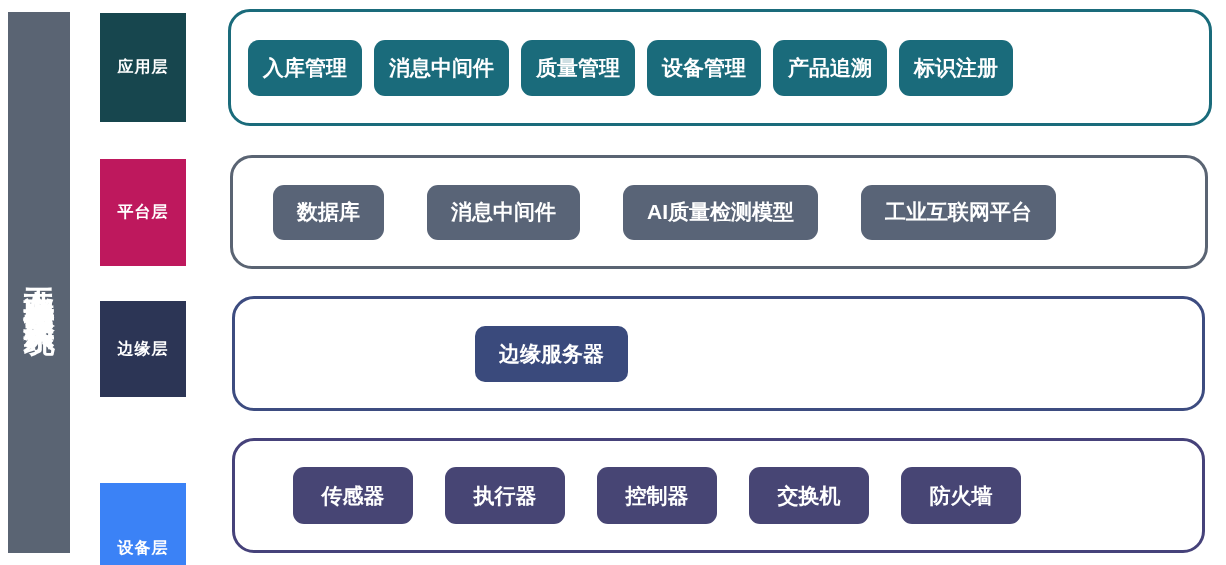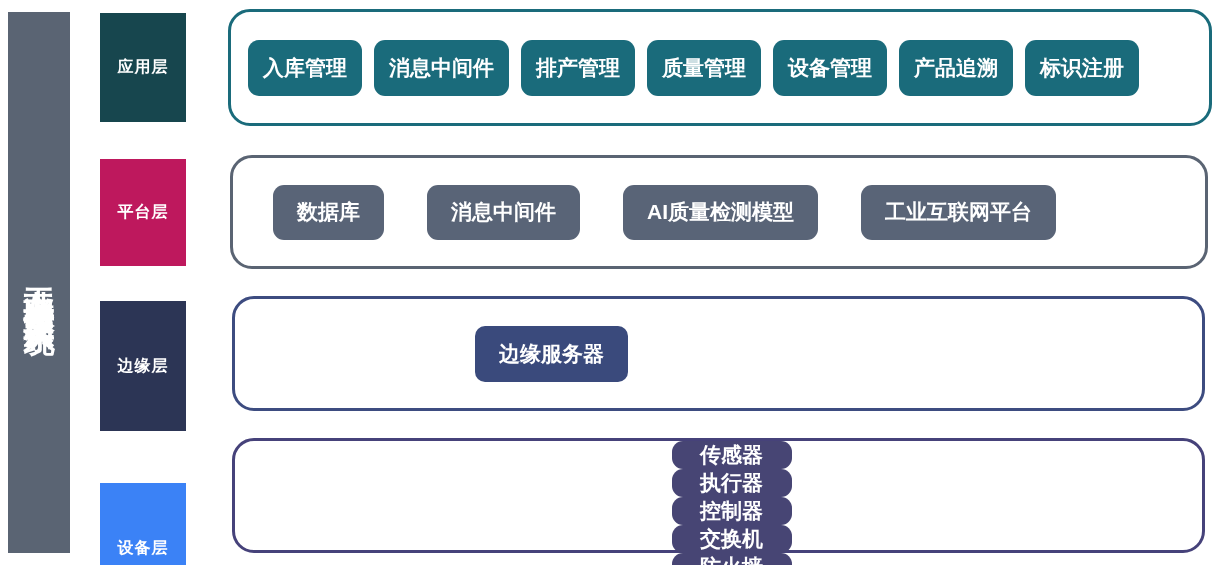--- a/index.html
+++ b/index.html
@@ -123,21 +123,21 @@
     font-size: 21px;
     background: #596477;
     padding: 0 24px;
     margin-right: 43px;
     min-width: 96px;
   }
 
   
   #edge-row .layer-label {
     top: 301px;
-    height: 130px;
+    height: 96px;
     background: #2c3555;
   }
   #edge-box {
     left: 232px;
     top: 296px;
     width: 973px;
     height: 115px;
     border-color: #3d4c80;
     padding-left: 240px;
   }
@@ -158,21 +158,20 @@
     background: #3b82f6;
     margin-top: 40px;
   }
   #dev-box {
     left: 232px;
     top: 438px;
     width: 973px;
     height: 115px;
     border-color: #46427a;
     padding-left: 58px;
-    flex-direction: column;
   }
   #dev-box .node-btn {
     height: 57px;
     font-size: 21px;
     background: #474574;
     padding: 0 22px;
     margin-right: 32px;
     min-width: 120px;
   }
 </style>
@@ -183,21 +182,20 @@
 
   <div id="system-title-bar">
     <div id="system-title-text">工业互联网技术应用实训系统</div>
   </div>
 
   <div class="layer-row" id="app-row">
     <div class="layer-label">应用层</div>
     <div class="layer-box" id="app-box">
       <div class="node-btn">入库管理</div>
       <div class="node-btn">消息中间件</div>
-      <div class="node-btn">排产管理</div>
       <div class="node-btn">质量管理</div>
       <div class="node-btn">设备管理</div>
       <div class="node-btn">产品追溯</div>
       <div class="node-btn">标识注册</div>
     </div>
   </div>
 
   <div class="layer-row" id="plat-row">
     <div class="layer-label">平台层</div>
     <div class="layer-box" id="plat-box">

